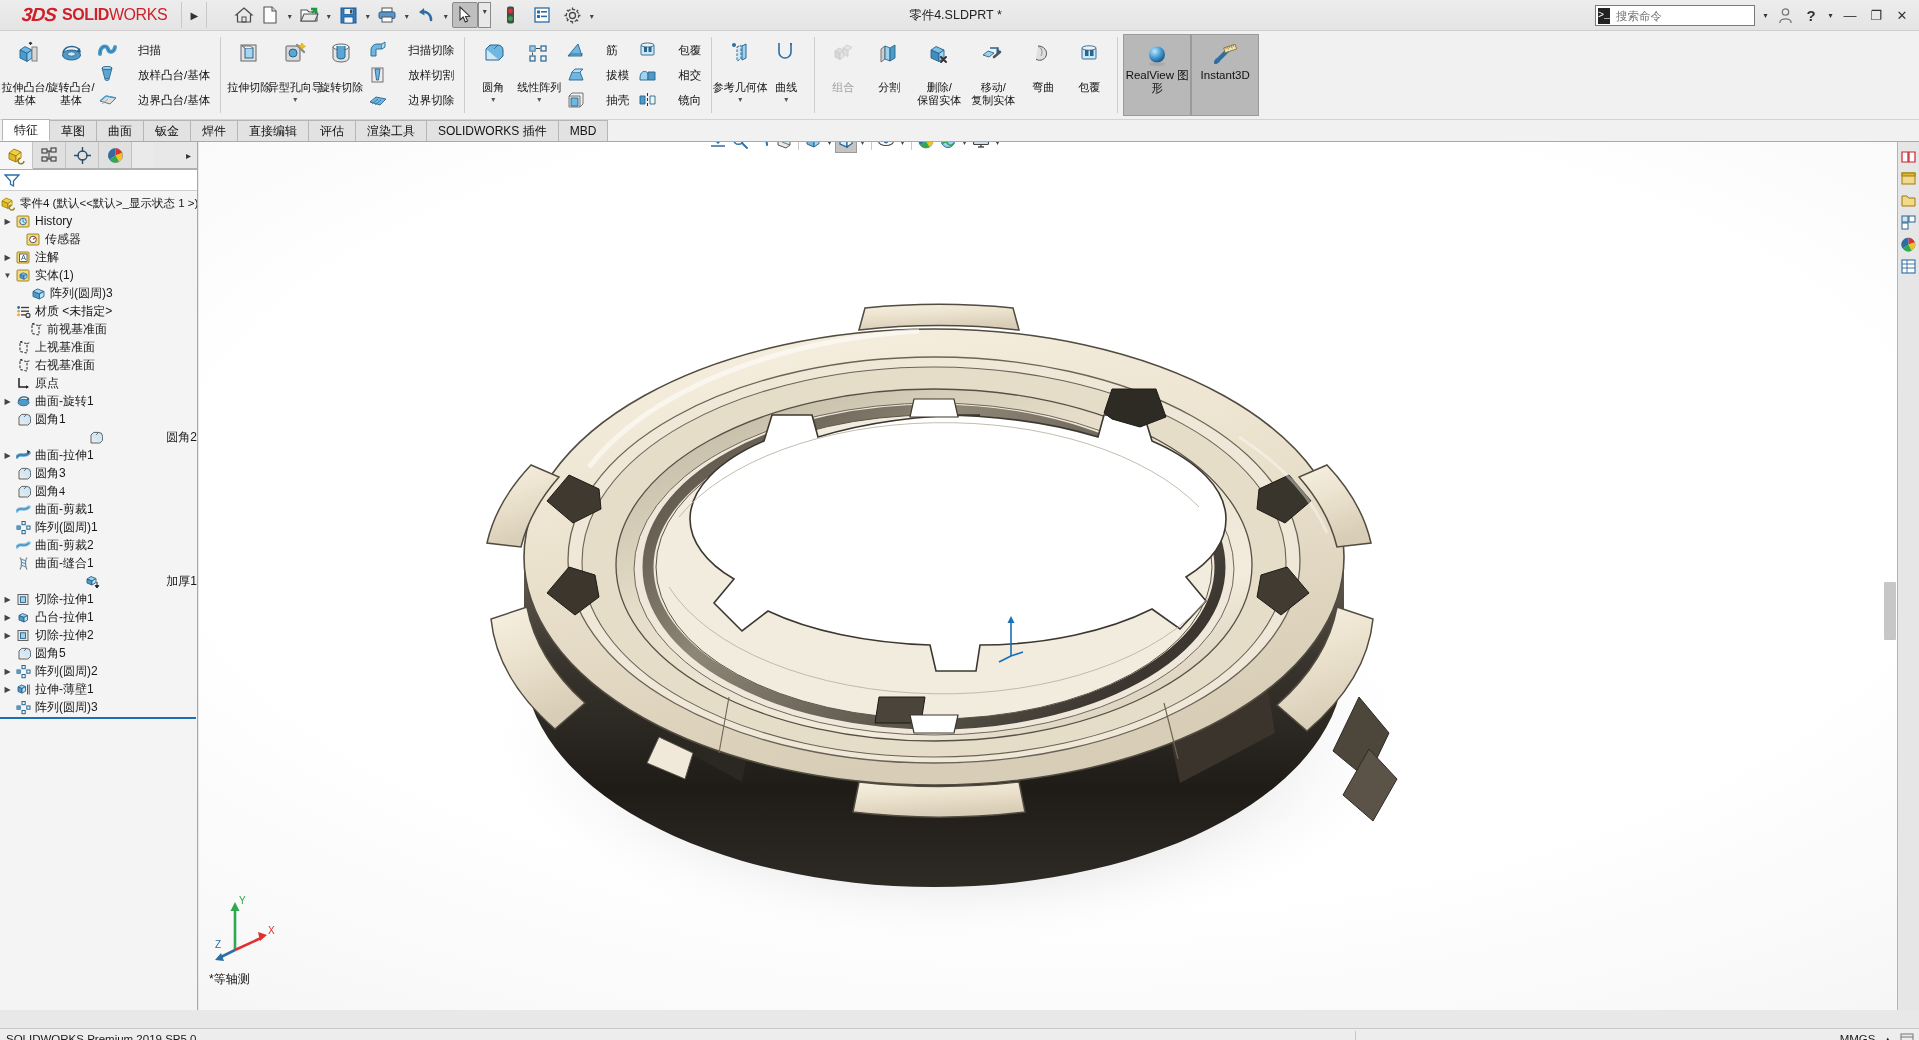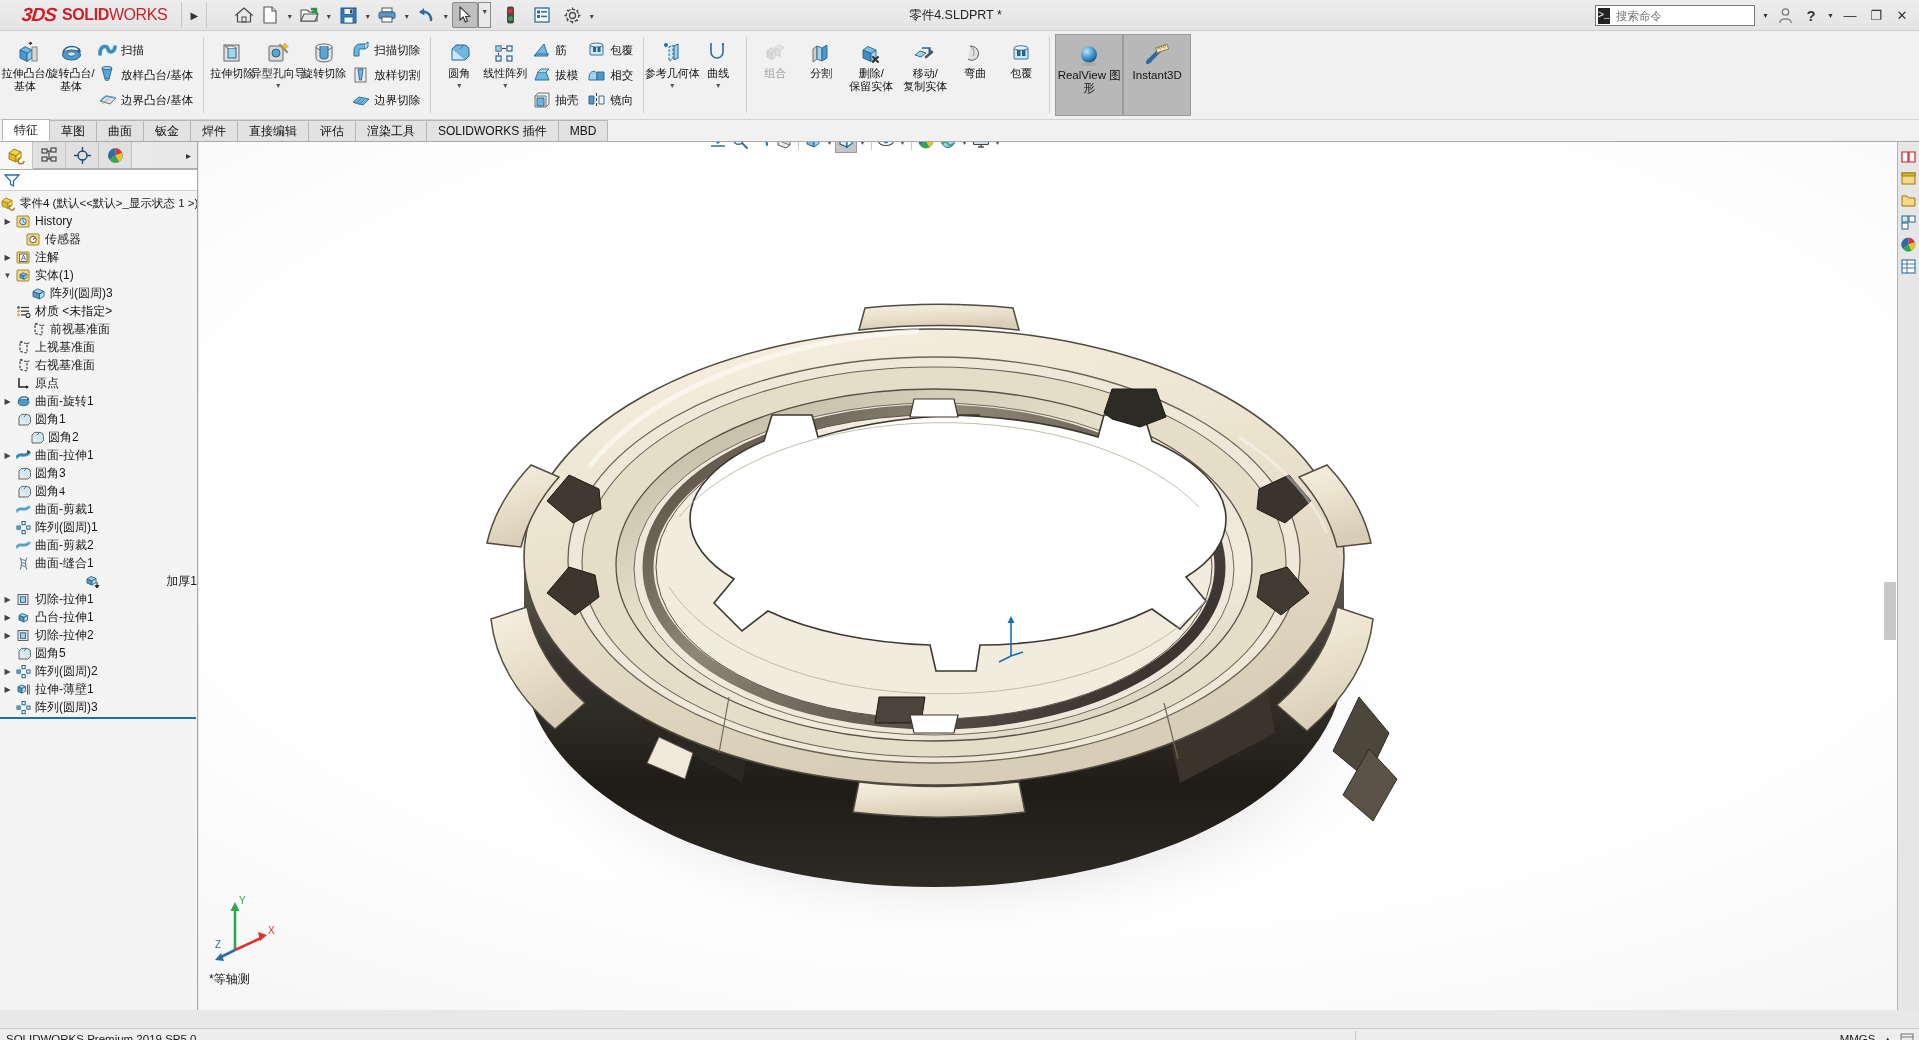--- a/index.html
+++ b/index.html
@@ -78,33 +78,33 @@
     display:flex; align-items:stretch;
   }
   .rgroup { display:flex; align-items:stretch; padding:1px 2px; }
   .rdiv { width:1px; background:#cdcdcd; margin:6px 3px; }
   .big {
     width:46px; display:flex; flex-direction:column; align-items:center;
     justify-content:flex-start; padding-top:7px; cursor:default;
   }
   .big .ic { height:28px; display:flex; align-items:flex-end; }
   .big .lb {
-    font-size:11px; line-height:12.5px; text-align:center; color:#111; margin-top:0;
+    font-size:11px; line-height:12.5px; text-align:center; color:#111; margin-top:14px;
     word-break:keep-all;
   }
   .big.wide { width:54px; }
   .bigdrop {
     font-size:8px; color:#555; text-align:center; margin-top:1px;
   }
   .col3 { display:flex; flex-direction:column; justify-content:center; padding:4px 0; }
   .small {
     display:flex; align-items:center; height:25px; padding:0 5px 0 2px;
   }
   .small .ic { width:22px; height:20px; display:flex; align-items:center; justify-content:center;}
-  .small .lb { font-size:11.5px; color:#111; margin-left:3px; white-space:nowrap;}
+  .small .lb { font-size:11.5px; color:#111; margin-left:20px; white-space:nowrap;}
   .rtoggle {
     width:68px; display:flex; flex-direction:column; align-items:center; padding-top:8px;
     background:#b8b8b8; border:1px solid #9a9a9a; margin:2px 0;
   }
   .rtoggle .lb { font-size:11.5px; text-align:center; line-height:13px; color:#111;}
   .rtoggle .ic { height:26px; display:flex; align-items:center;}
   .disabled .lb { color:#a0a0a0; }
   .disabled .ic { opacity:0.35; filter: grayscale(1); }
 
   
@@ -868,21 +868,21 @@
                 <path d="M5 3.5 h8" stroke="#3b3b3b" stroke-width="1.3"></path>
                 <circle cx="2.6" cy="7.2" r="1.4" fill="#e8a33d"></circle>
                 <path d="M5 7.2 h8" stroke="#3b3b3b" stroke-width="1.3"></path>
                 <circle cx="2.6" cy="10.9" r="1.4" fill="#e8a33d"></circle>
                 <path d="M5 10.9 h5" stroke="#3b3b3b" stroke-width="1.3"></path>
                 <circle cx="12" cy="11.4" r="2" fill="none" stroke="#3b3b3b" stroke-width="1.1"></circle>
               </svg>
             </div>
             <div class="tlb">材质 &lt;未指定&gt;</div>
           </div>
-          <div class="trow" style="padding-left: 16px;">
+          <div class="trow" style="padding-left: 1px; margin-left: 12px;">
             <div class="exp"></div>
             <div class="tic">
               <svg width="15" height="15" viewBox="0 0 15 15">
                 <path d="M4 2 l7 1.6 v9.5 l-7 -1.6 z" fill="none" stroke="#3b3b3b" stroke-width="1.1" stroke-dasharray="2.6 1.6"></path>
                 <path d="M4 2 l2.4 -0.8 M11 3.6 l2.4 -0.8" stroke="#3b3b3b" stroke-width="1"></path>
               </svg>
             </div>
             <div class="tlb">前视基准面</div>
           </div>
           <div class="trow" style="padding-left: 1px;">
@@ -930,21 +930,21 @@
             <div class="exp"></div>
             <div class="tic">
               <svg width="15" height="15" viewBox="0 0 15 15">
                 <path d="M3 5 h5 a4 4 0 0 1 4 4 v4 h-9 z" fill="#e9e9e9" stroke="#555" stroke-width="0.9"></path>
                 <path d="M3 5 l2.6 -2.6 h5 a4 4 0 0 1 4 4 v4 l-2.6 2.6" fill="#cfe8f7" stroke="#555" stroke-width="0.9"></path>
                 <path d="M8 5 l2.6 -2.6" stroke="#555" stroke-width="0.8"></path>
               </svg>
             </div>
             <div class="tlb">圆角1</div>
           </div>
-          <div class="trow" style="padding-left: 14px;">
+          <div class="trow" style="padding-left: 14px; justify-content: space-between;">
             <div class="exp"></div>
             <div class="tic">
               <svg width="15" height="15" viewBox="0 0 15 15">
                 <path d="M3 5 h5 a4 4 0 0 1 4 4 v4 h-9 z" fill="#e9e9e9" stroke="#555" stroke-width="0.9"></path>
                 <path d="M3 5 l2.6 -2.6 h5 a4 4 0 0 1 4 4 v4 l-2.6 2.6" fill="#cfe8f7" stroke="#555" stroke-width="0.9"></path>
                 <path d="M8 5 l2.6 -2.6" stroke="#555" stroke-width="0.8"></path>
               </svg>
             </div>
             <div class="tlb">圆角2</div>
           </div>

